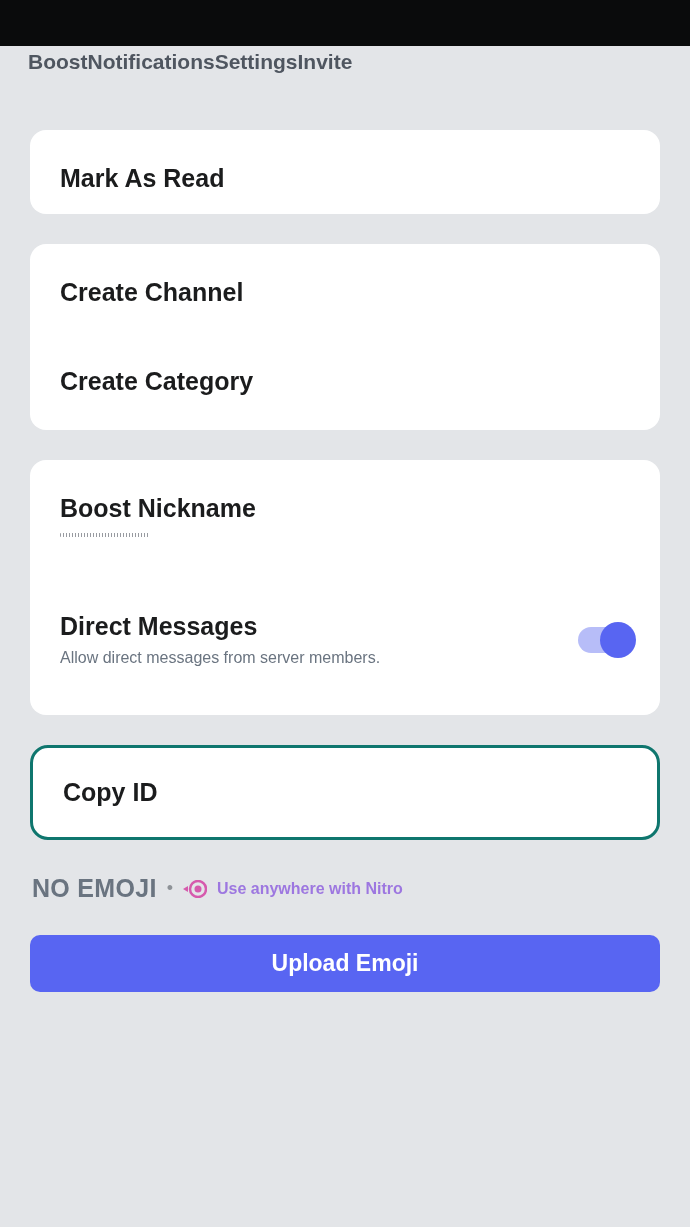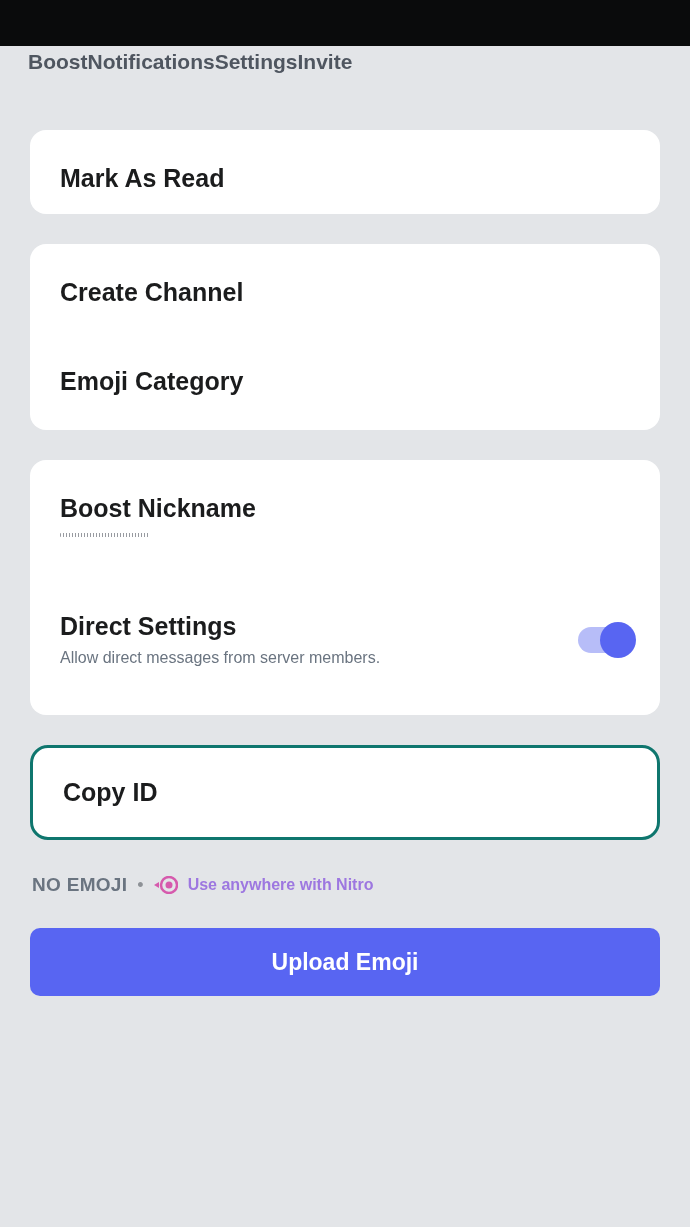--- a/index.html
+++ b/index.html
@@ -116,21 +116,21 @@
       padding: 30px 30px;
     }
     .footer-row {
       display: flex;
       align-items: center;
       gap: 10px;
       margin-top: 34px;
       padding: 0 2px;
     }
     .no-emoji {
-      font-size: 19px;
+      font-size: 25px;
       font-weight: 800;
       color: #6a7480;
       letter-spacing: 0.3px;
     }
     .dot-sep {
       color: #8e9297;
       font-size: 18px;
     }
     .nitro-icon {
       color: #d65aad;
@@ -140,21 +140,21 @@
     .nitro-text {
       font-size: 16px;
       font-weight: 700;
       color: #9d77e0;
     }
     .upload-btn {
       margin-top: 32px;
       background: #5865f2;
       color: #ffffff;
       border-radius: 10px;
-      height: 68px;
+      height: 57px;
       display: flex;
       align-items: center;
       justify-content: center;
       font-size: 23px;
       font-weight: 700;
     }
     .card-nick {
       padding-top: 34px;
       padding-bottom: 0px;
     }
@@ -175,33 +175,33 @@
 
   <div class="card card-single" style="margin-top: 42px;">
     <div class="card-item-title">Mark As Read</div>
   </div>
 
   <div class="card">
     <div class="card-item">
       <div class="card-item-title">Create Channel</div>
     </div>
     <div class="card-item" style="padding-top:18px;">
-      <div class="card-item-title">Emoji Category</div>
+      <div class="card-item-title">Create Category</div>
     </div>
   </div>
 
   <div class="card" style="padding-bottom:20px;">
     <div class="card-nick">
       <div class="card-item-title">Boost Nickname</div>
       <div class="squiggle"></div>
     </div>
 
     <div class="toggle-row" style="margin-top:55px;">
       <div class="toggle-text">
-        <div class="toggle-title">Direct Settings</div>
+        <div class="toggle-title">Direct Messages</div>
         <div class="toggle-sub">Allow direct messages from server members.</div>
       </div>
       <div class="toggle-switch toggle-on"></div>
     </div>
 
   </div>
 
   <div class="card-highlight">
     <div class="card-item-title">Copy ID</div>
   </div>

